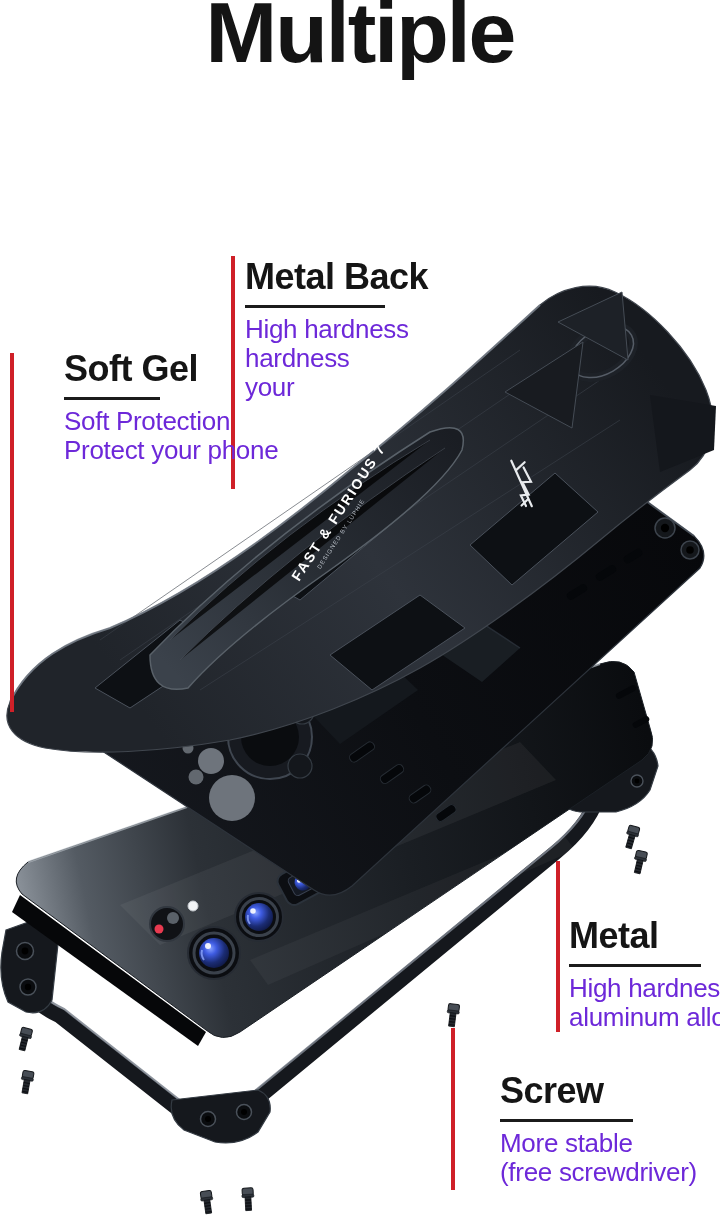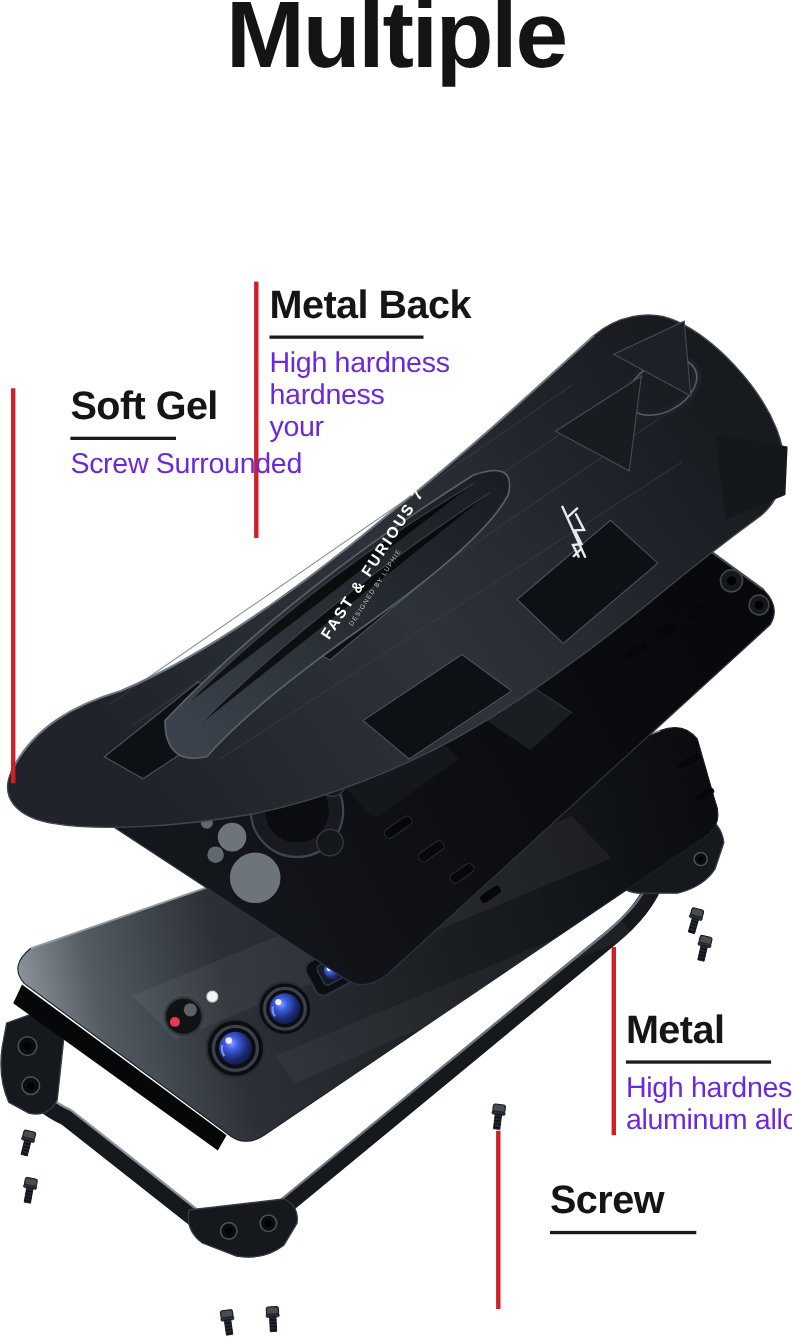--- a/index.html
+++ b/index.html
@@ -241,33 +241,38 @@
       <span>hardness</span><br>
       <span>your</span>
     </p>
   </div>
 
   <div class="redline" style="left:10px;top:353px;height:359px;"></div>
   <div class="callout" style="left:36px;top:348px;margin-left:28px;">
     <h2>Soft Gel</h2>
     <div class="rule" style="width:96px;"></div>
     <p>
-      <span>Screw Surrounded</span><br>
+      <span>Soft Protection</span><br>
+      <span>Protect your phone</span>
     </p>
   </div>
 
   <div class="redline" style="left:556px;top:861px;height:171px;"></div>
   <div class="callout" style="left:569px;top:915px;">
     <h2>Metal</h2>
     <div class="rule" style="width:132px;"></div>
     <p>
       <span>High hardness</span><br>
       <span>aluminum alloy</span>
     </p>
   </div>
 
   <div class="redline" style="left:451px;top:1028px;height:162px;"></div>
   <div class="callout" style="left:464px;top:1070px;margin-left:36px;">
     <h2>Screw</h2>
     <div class="rule" style="width:133px;"></div>
+    <p>
+      <span>More stable</span><br>
+      <span>(free screwdriver)</span>
+    </p>
   </div>
 
 </div>
 
 </body></html>

